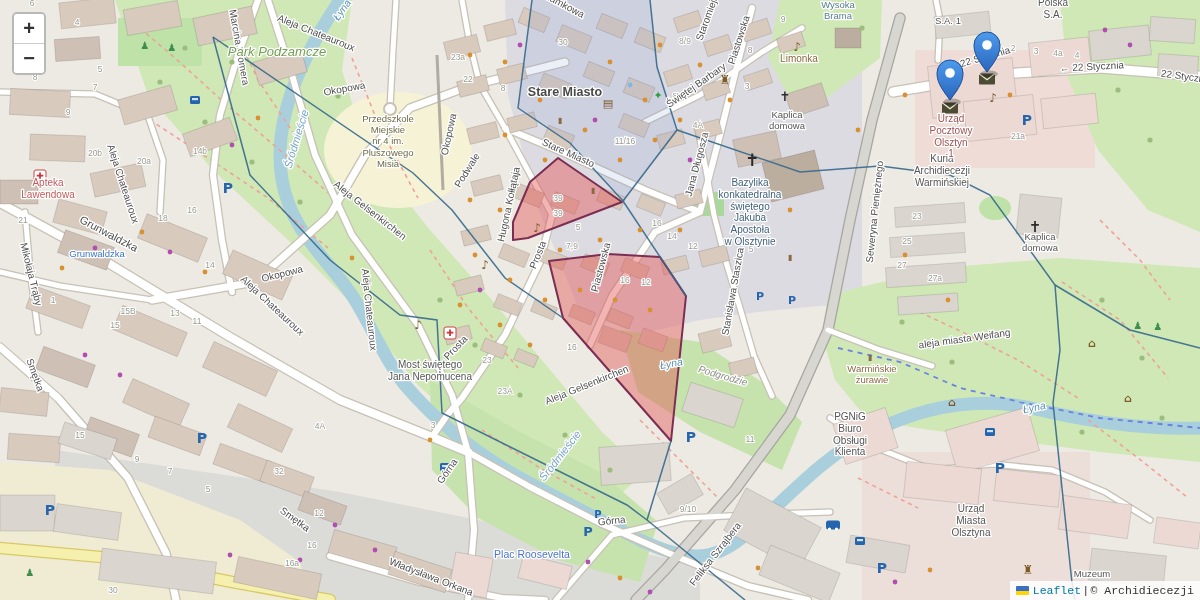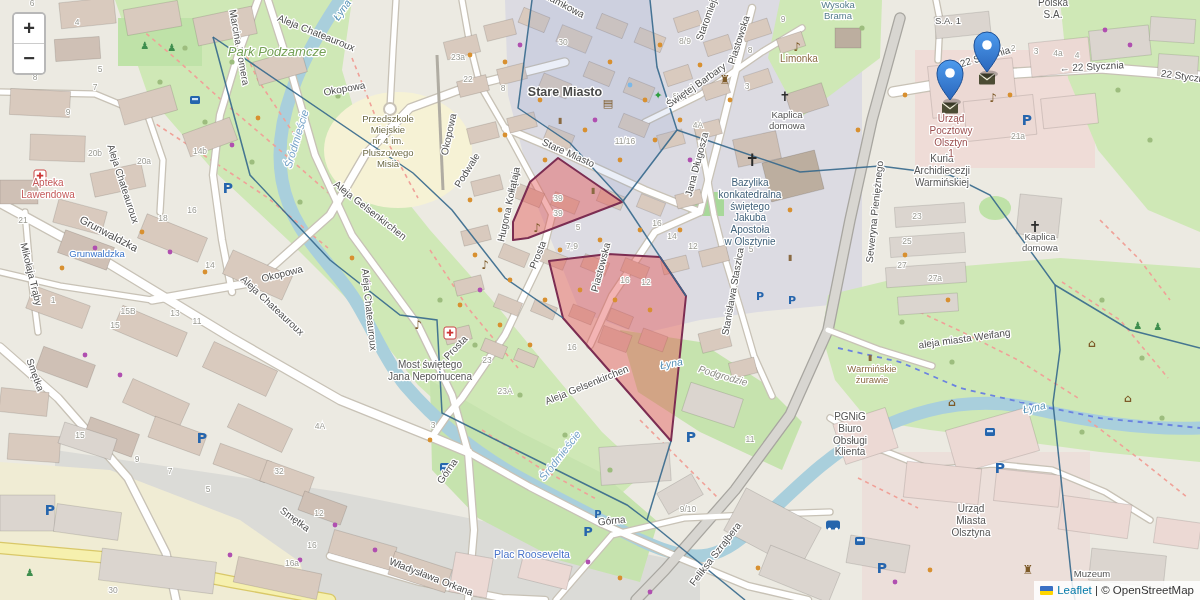--- a/index.html
+++ b/index.html
@@ -6,21 +6,21 @@
   .stage{position:relative;width:1200px;height:600px;overflow:hidden;
          font-family:"Liberation Sans",sans-serif;background:#eceae2;user-select:none;}
   .stage svg{position:absolute;left:0;top:0;}
   .zoomctl{position:absolute;top:12px;left:12px;width:30px;background:#fff;
            border:2px solid rgba(0,0,0,0.28);border-radius:5px;overflow:hidden;z-index:20;}
   .zoomctl button{display:block;width:100%;height:29px;border:none;background:#fff;
            color:#333;font:700 20px/27px "Liberation Sans",sans-serif;cursor:pointer;padding:0;}
   .zoomctl .zsep{height:1px;background:#ccc;}
   .attrib{position:absolute;right:0;bottom:0;height:19px;line-height:19px;z-index:20;
           background:rgba(255,255,255,0.85);padding:0 6px;font-size:11.5px;color:#333;white-space:nowrap;}
-  .attrib a{text-decoration:none;cursor:pointer;}
+  .attrib a{text-decoration:none;cursor:pointer;font-family:Liberation Mono, monospace;}
   .attrib a.lf{color:#0078A8;}
   .attrib a.osm{color:#333;}
   .uaflag{display:inline-block;width:13px;height:9px;margin-right:4px;vertical-align:-1px;
           background:linear-gradient(#3a6fc4 50%,#ffd500 50%);border-radius:1px;}
   text{pointer-events:none;}
 </style>
 </head>
 <body>
 
 <div class="stage">
@@ -519,14 +519,14 @@
         <circle cx="987" cy="45" r="4.8" fill="#fff"></circle>
       </g>
     </svg>
 
   <div class="zoomctl">
     <button>+</button>
     <div class="zsep"></div>
     <button>−</button>
   </div>
 
-  <div class="attrib"><span class="uaflag"></span><a class="lf">Leaflet</a><span> | </span><a class="osm">© OpenStreetMap</a></div>
+  <div class="attrib"><span class="uaflag"></span><a class="lf">Leaflet</a><span> | </span><a class="osm">© Archidiecezji</a></div>
 </div>
 
 </body></html>

